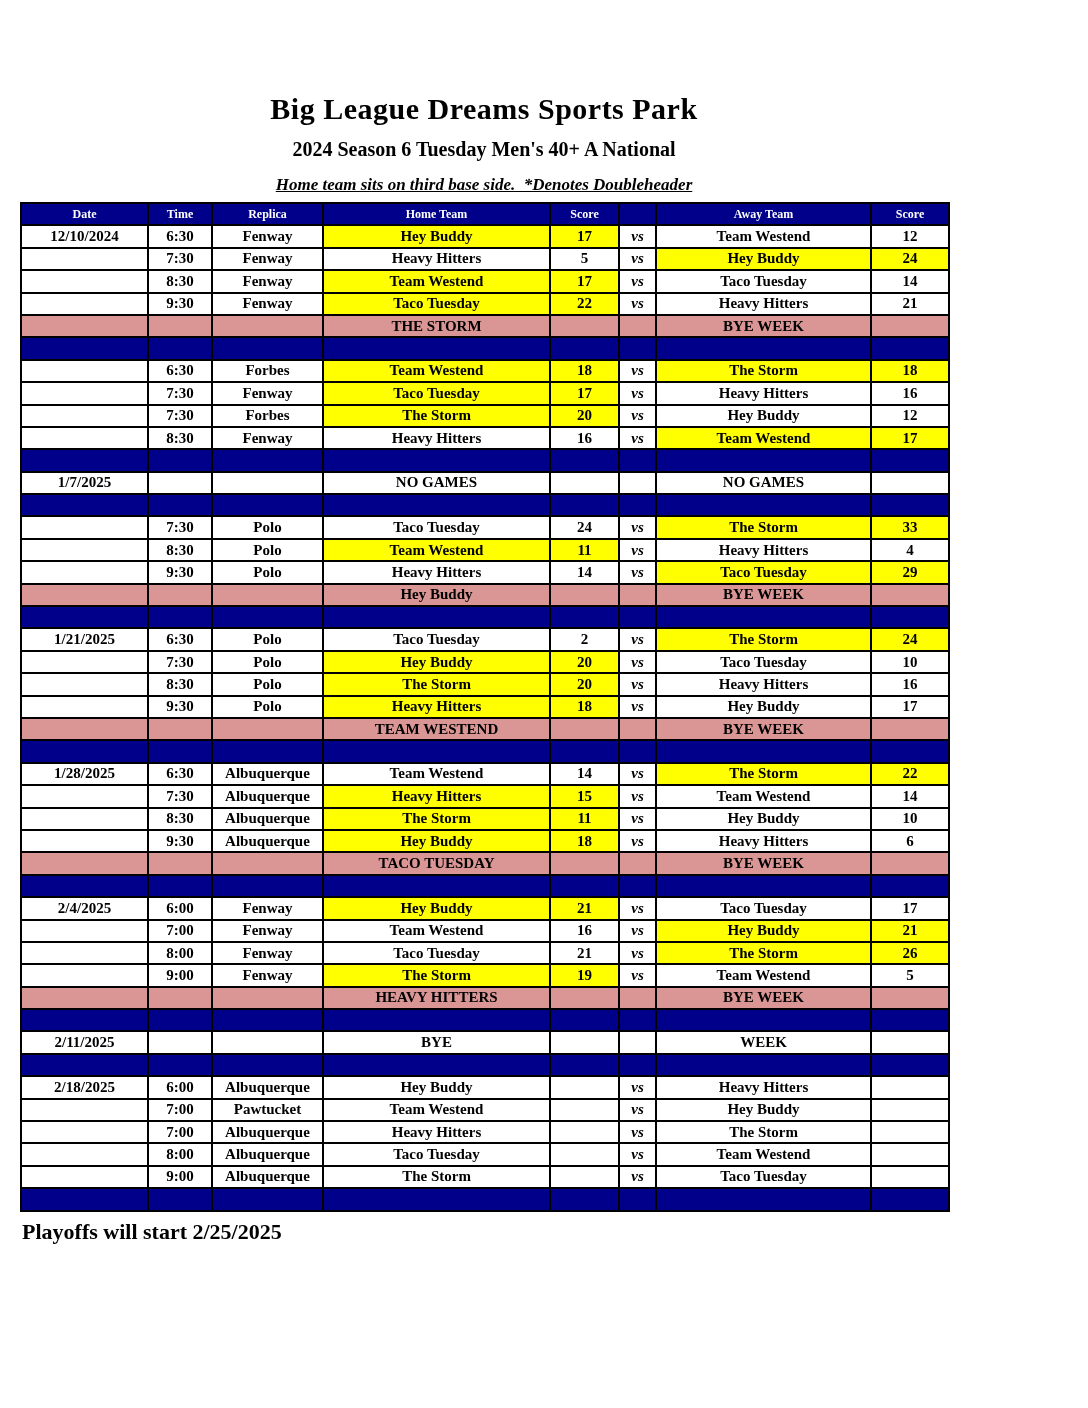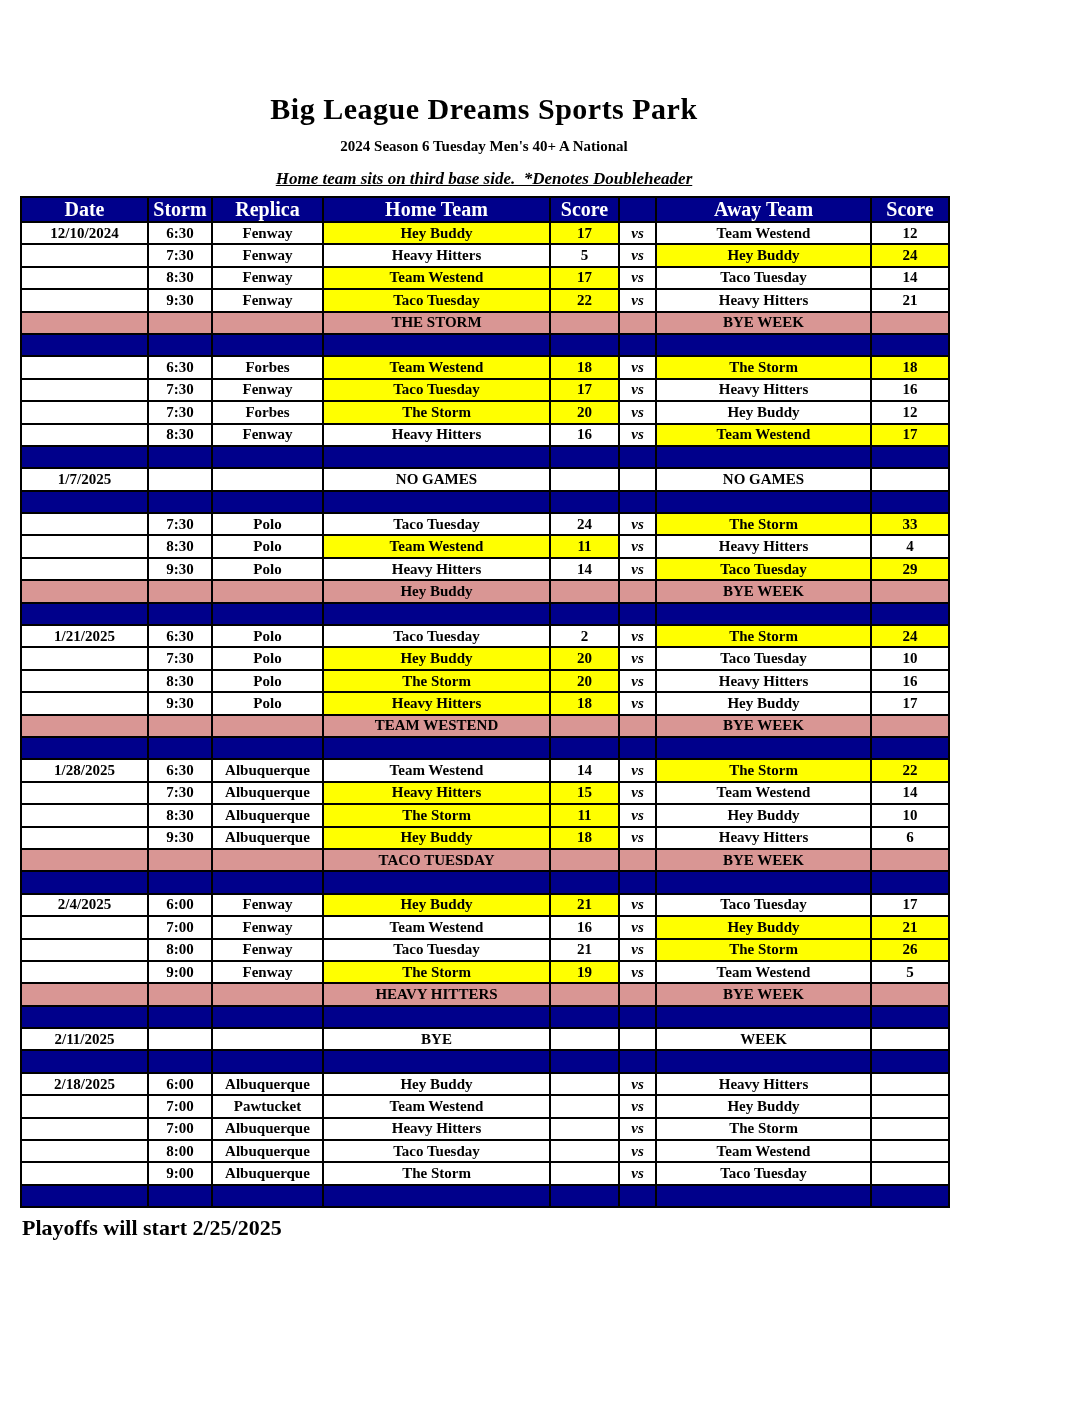--- a/index.html
+++ b/index.html
@@ -22,21 +22,21 @@
     text-align: center;
   }
   .main-title {
     font-size: 30px;
     font-weight: bold;
     color: #000;
     margin: 0 0 12px 0;
     letter-spacing: 0.5px;
   }
   .sub-title {
-    font-size: 15px;
+    font-size: 20px;
     font-weight: bold;
     color: #000;
     margin: 0 0 14px 0;
   }
   .note-line {
     font-size: 17px;
     font-weight: bold;
     font-style: italic;
     color: #000;
     margin: 0 0 7px 0;
@@ -58,21 +58,21 @@
     vertical-align: middle;
     font-weight: bold;
     font-size: 15px;
     color: #000;
     overflow: hidden;
     white-space: nowrap;
   }
   table.schedule th {
     background: #00008B;
     color: #ffffff;
-    font-size: 20px;
+    font-size: 12px;
   }
   tr.separator-row td { background: #00008B; }
   tr.bye-row td { background: #D99694; }
   td.win { background: #FFFF00; }
   td.vs-cell {
     font-style: italic;
     font-size: 14px;
   }
   .footer-note {
     margin: 7px 12px 0 22px;
@@ -99,21 +99,21 @@
       <col style="width:111px">
       <col style="width:227px">
       <col style="width:69px">
       <col style="width:37px">
       <col style="width:215px">
       <col style="width:78px">
     </colgroup>
     <thead>
       <tr>
         <th>Date</th>
-        <th>Storm</th>
+        <th>Time</th>
         <th>Replica</th>
         <th>Home Team</th>
         <th>Score</th>
         <th></th>
         <th>Away Team</th>
         <th>Score</th>
       </tr>
     </thead>
     <tbody id="schedule-body">
         <tr class="game-row">

